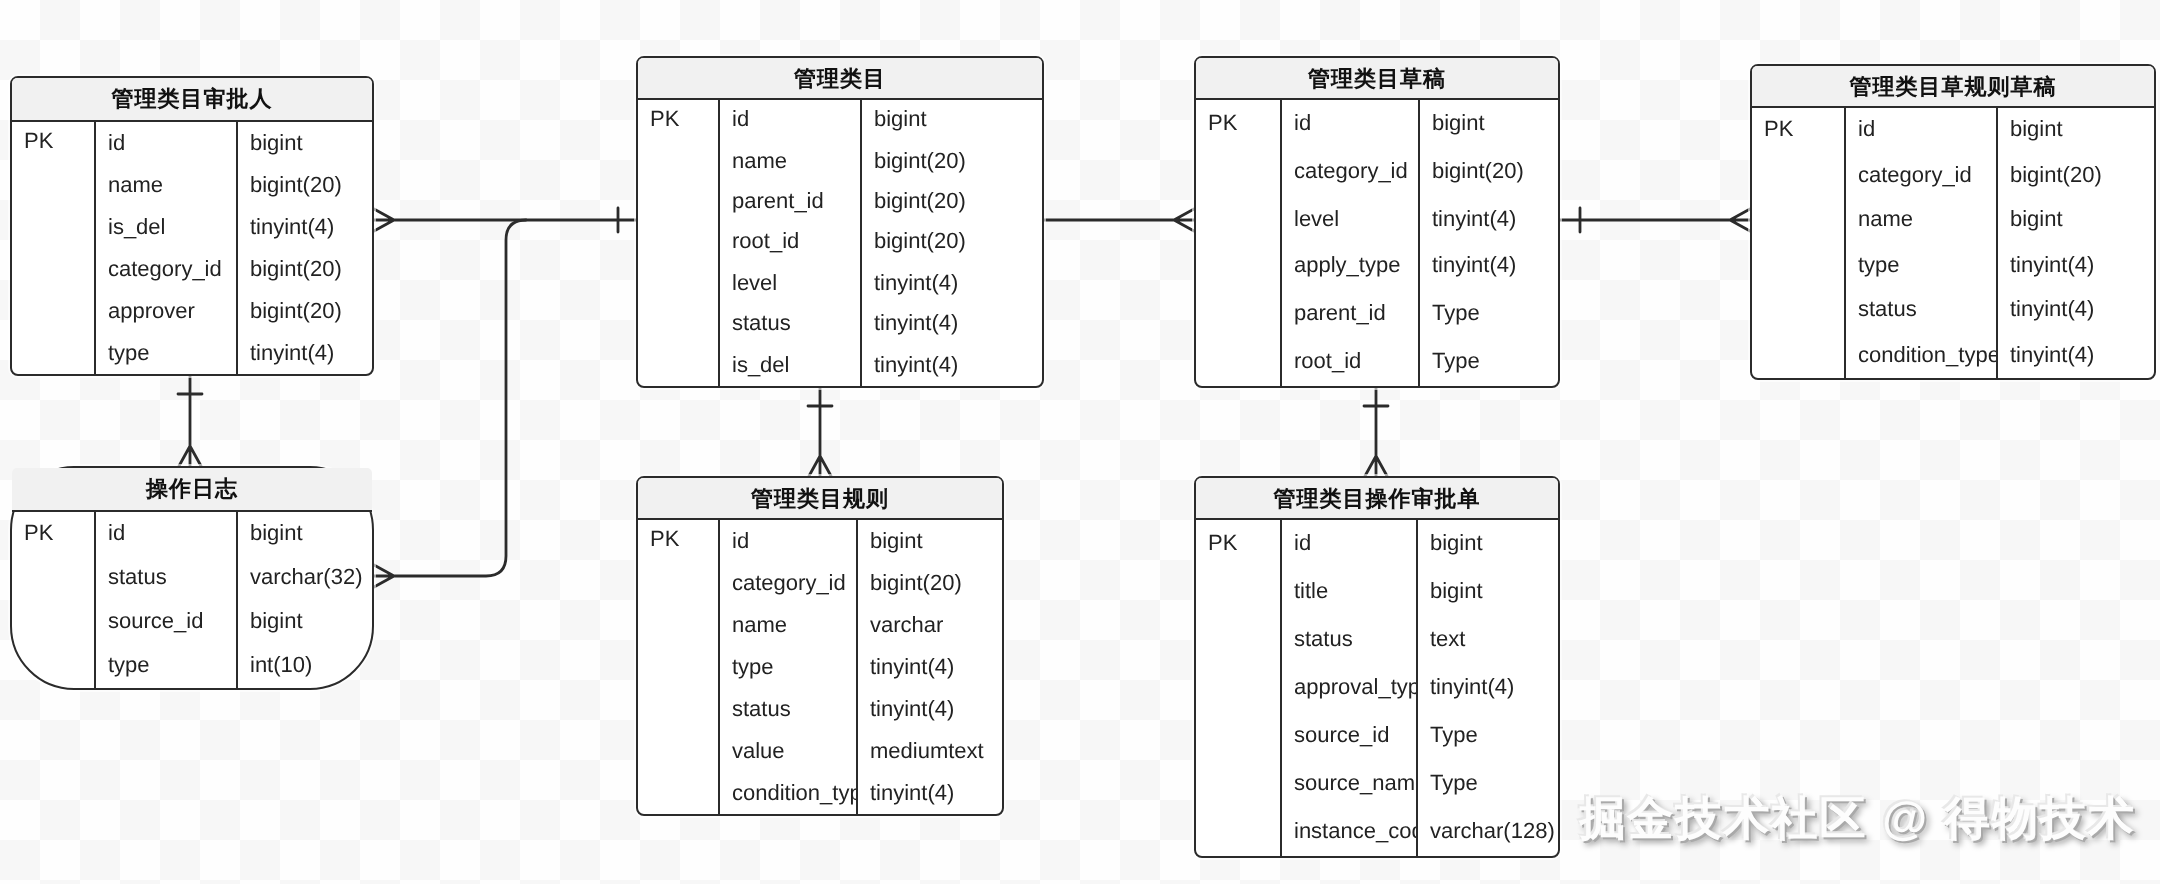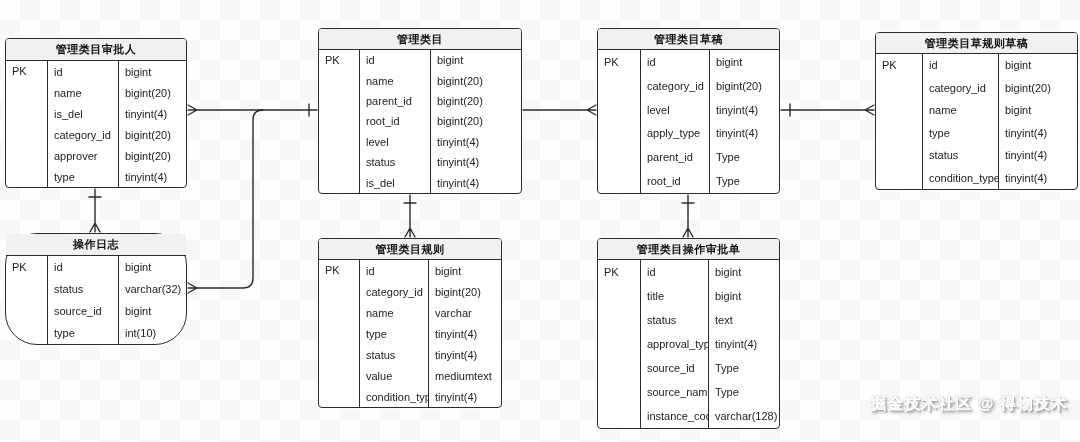--- a/index.html
+++ b/index.html
@@ -27,21 +27,21 @@
     border-radius:2.5px 2.5px 0 0;
   }
   .entity-body{flex:1;display:flex;min-height:0;}
   .pk-col{box-sizing:border-box;border-right:1.4px solid #2b2b2b;}
   .pk-label{display:flex;align-items:center;padding-left:6px;font-size:11px;color:#222;}
   .name-col{box-sizing:border-box;border-right:1.4px solid #2b2b2b;display:flex;flex-direction:column;}
   .type-col{flex:1;display:flex;flex-direction:column;}
   .cell{flex:1;display:flex;align-items:center;padding-left:6px;font-size:11px;color:#222;white-space:nowrap;overflow:hidden;}
   .watermark{
     position:absolute;right:12px;top:394px;
-    font-size:16px;font-weight:bold;letter-spacing:1px;color:#fdfdfd;
+    font-size:23px;font-weight:bold;letter-spacing:1px;color:#fdfdfd;
     text-shadow:-1px -1px 0 #e8e8e8,1px 1px 0 #a9a9a9,2px 2px 3px #9a9a9a;
     white-space:nowrap;
   }
 </style>
 </head>
 <body>
 
 <div id="canvas">
 
   <svg id="wires" viewBox="0 0 1080 442">

